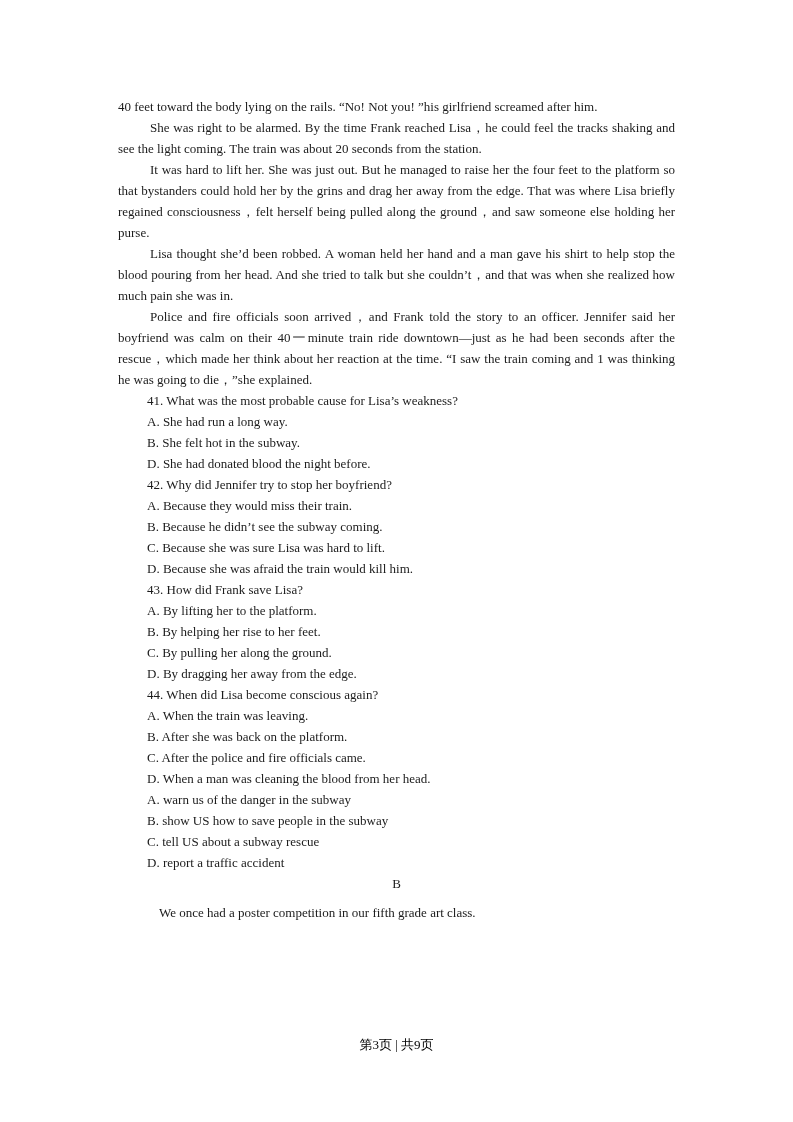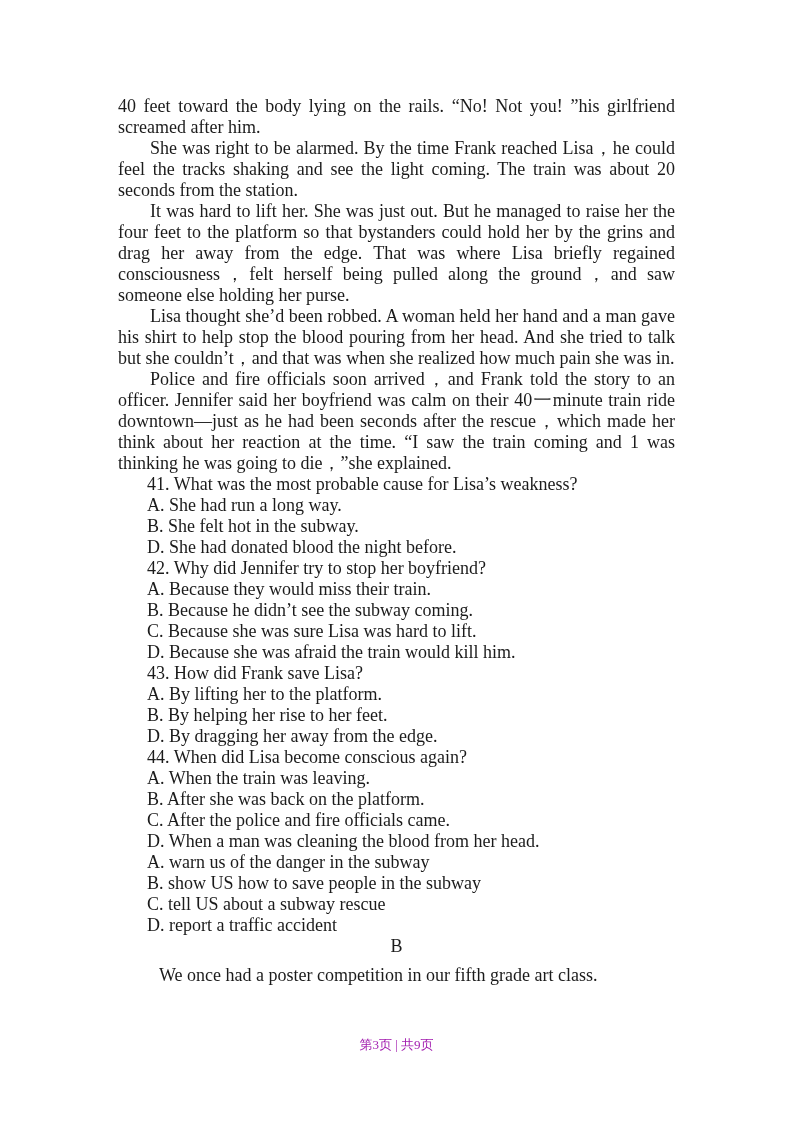--- a/index.html
+++ b/index.html
@@ -8,39 +8,39 @@
     background: #ffffff;
     position: relative;
     font-family: "Liberation Serif", "DejaVu Serif", serif;
     color: #1b1b1b;
     overflow: hidden;
   }
   .page { position: absolute; inset: 0; background: #ffffff; }
   .content {
     position: absolute;
     left: 118px; top: 96px; width: 557px;
-    font-size: 18px; line-height: 21px;
+    font-size: 13px; line-height: 21px;
   }
   p.para { margin: 0; text-align: justify; text-indent: 32px; }
   p.para.noindent { text-indent: 0; }
   .qline { padding-left: 29px; margin: 0; }
   .blank {
     display: inline-block;
     width: 112px; height: 1em;
     border-bottom: 1.4px solid #1b1b1b;
     margin-left: 3px;
     vertical-align: baseline;
   }
   .section-label { text-align: center; margin: 0; }
   .opening { margin: 8px; text-indent: 33px; }
   .footer {
     position: absolute; left: 0; top: 1034px; width: 100%;
     text-align: center;
     font-size: 13px; line-height: 21px;
-    color: #a21caf;
+    color: #000000;
   }
 </style>
 </head>
 <body>
 
 <div class="page">
   <div class="content">
 
     <p class="para noindent">40 feet toward the body lying on the rails. “No! Not you! ”his girlfriend screamed after him.</p>
     <p class="para">She was right to be alarmed. By the time Frank reached Lisa，he could feel the tracks shaking and see the light coming. The train was about 20 seconds from the station.</p>
@@ -60,20 +60,21 @@
       <div class="qline">A. Because they would miss their train.</div>
       <div class="qline">B. Because he didn’t see the subway coming.</div>
       <div class="qline">C. Because she was sure Lisa was hard to lift.</div>
       <div class="qline">D. Because she was afraid the train would kill him.</div>
     </div>
 
     <div>
       <div class="qline">43. How did Frank save Lisa?</div>
       <div class="qline">A. By lifting her to the platform.</div>
       <div class="qline">B. By helping her rise to her feet.</div>
+      <div class="qline">C. By pulling her along the ground.</div>
       <div class="qline">D. By dragging her away from the edge.</div>
     </div>
 
     <div>
       <div class="qline">44. When did Lisa become conscious again?</div>
       <div class="qline">A. When the train was leaving.</div>
       <div class="qline">B. After she was back on the platform.</div>
       <div class="qline">C. After the police and fire officials came.</div>
       <div class="qline">D. When a man was cleaning the blood from her head.</div>
     </div>

